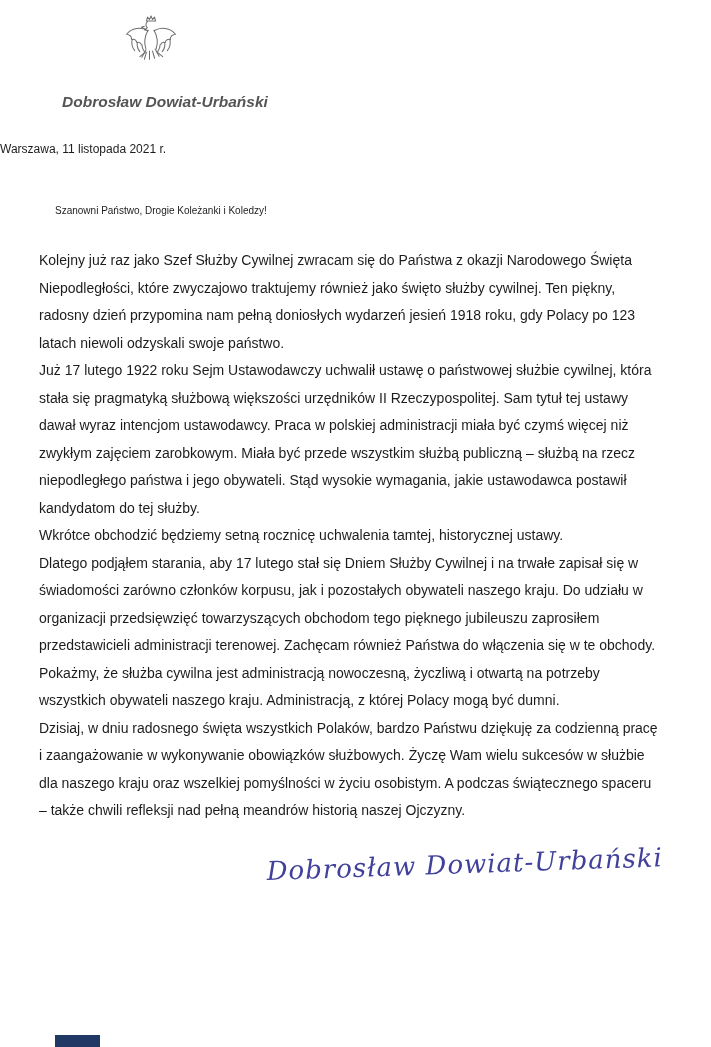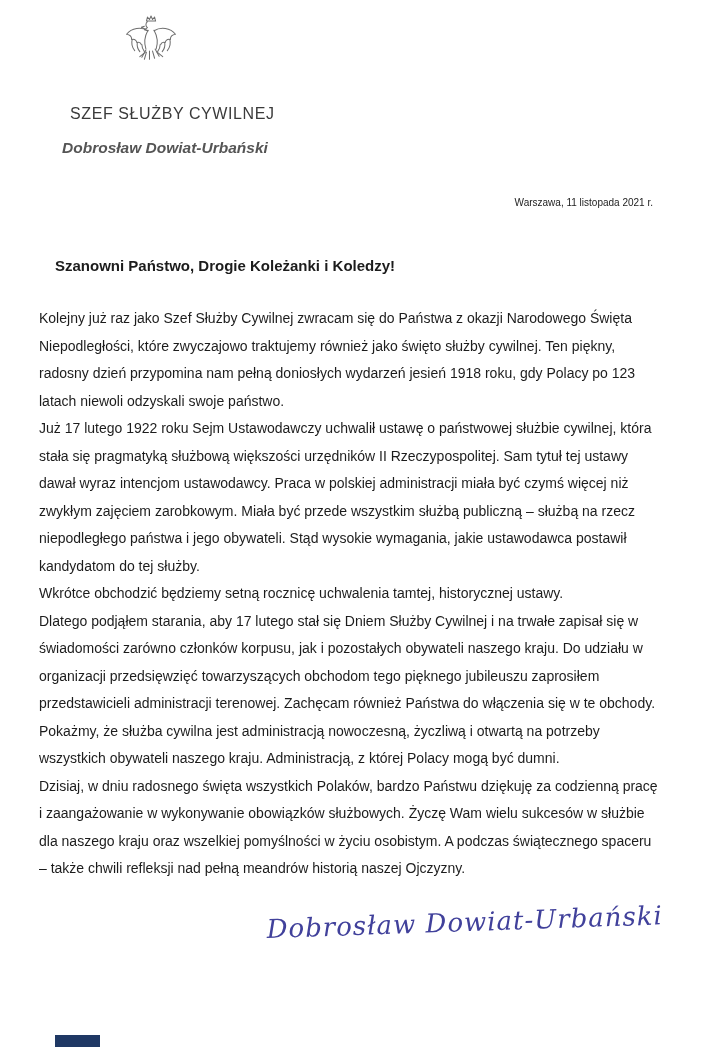--- a/index.html
+++ b/index.html
@@ -25,30 +25,28 @@
     font-weight:400;
   }
   .sender-name{
     margin:16px 0 0 62px;
     font-size:15.5px;
     font-style:italic;
     font-weight:bold;
     color:#555555;
   }
   .dateline{
-    margin-top:40px;
+    margin-top:31px;
     padding-right:58px;
-    text-align:right;
-    font-size:10px;
+    font-size:12px;
     color:#1c1c1c;
   }
   .salutation{
     margin:49px 0 0 55px;
-    font-size:15px;
-    font-weight:bold;
+    font-size:10px;
   }
   .body-text{
     padding-left:39px;
     width:620px;
   }
   .body-text p{
     margin:0;
     margin-top:31px;
     font-size:14px;
     line-height:27.5px;
@@ -92,21 +90,20 @@
         <path d="M84 55 c1 7-1 13-5 18"></path>
         <path d="M75 59 c0 5-2 10-5 14"></path>
         <path d="M51 31 c-6 11-8 25-4 37"></path>
         <path d="M63 31 c6 11 8 25 4 37"></path>
         <path d="M47 70 l-8 14 m9-10 l-4 14 m10-16 l0 16 m6-16 l4 14 m1-18 l8 14"></path>
         <path d="M46 74 l-11 9 m34-9 l11 9"></path>
       </g>
     </svg>
   </div>
 
-  <div class="sender-title">SZEF SŁUŻBY CYWILNEJ</div>
 
   <div class="sender-name">Dobrosław Dowiat-Urbański</div>
 
   <div class="dateline">Warszawa, 11 listopada 2021 r.</div>
 
   <div class="salutation">Szanowni Państwo, Drogie Koleżanki i Koledzy!</div>
 
   <div class="body-text">
     <p>Kolejny już raz jako Szef Służby Cywilnej zwracam się do Państwa z okazji Narodowego Święta Niepodległości, które zwyczajowo traktujemy również jako święto służby cywilnej. Ten piękny, radosny dzień przypomina nam pełną doniosłych wydarzeń jesień 1918 roku, gdy Polacy po 123 latach niewoli odzyskali swoje państwo.</p>
     <p>Już 17 lutego 1922 roku Sejm Ustawodawczy uchwalił ustawę o państwowej służbie cywilnej, która stała się pragmatyką służbową większości urzędników II Rzeczypospolitej. Sam tytuł tej ustawy dawał wyraz intencjom ustawodawcy. Praca w polskiej administracji miała być czymś więcej niż zwykłym zajęciem zarobkowym. Miała być przede wszystkim służbą publiczną – służbą na rzecz niepodległego państwa i jego obywateli. Stąd wysokie wymagania, jakie ustawodawca postawił kandydatom do tej służby.</p>

